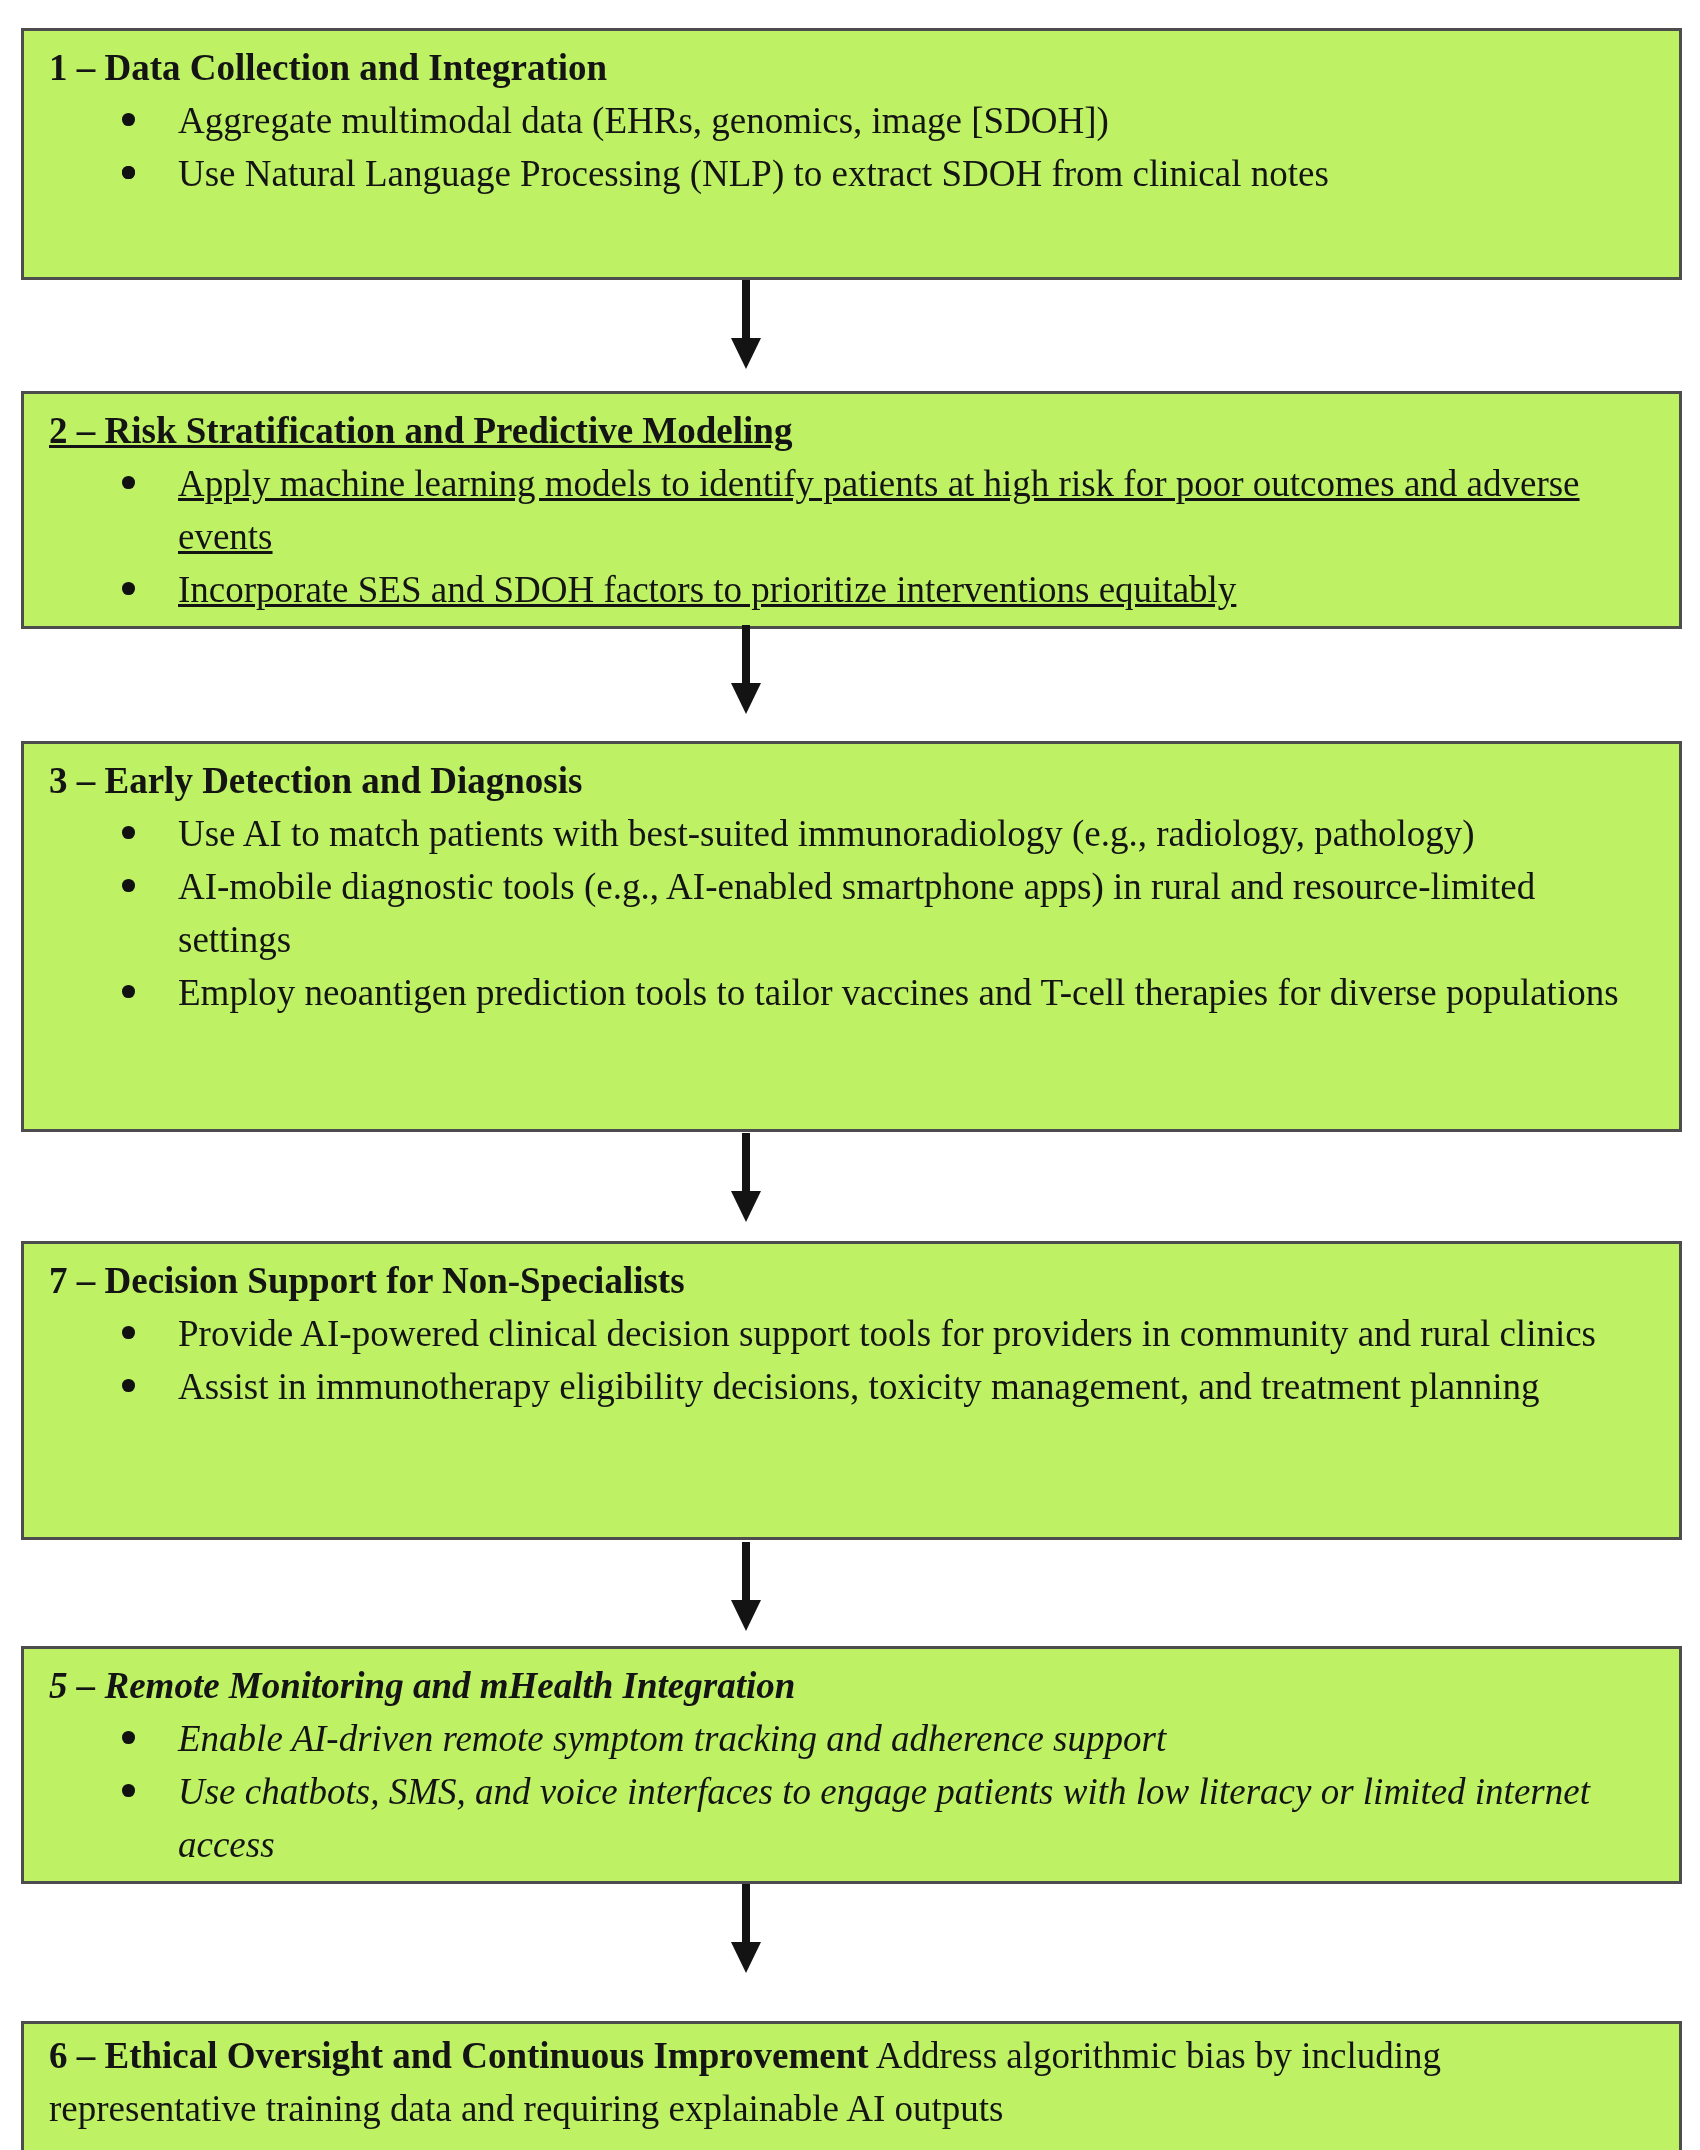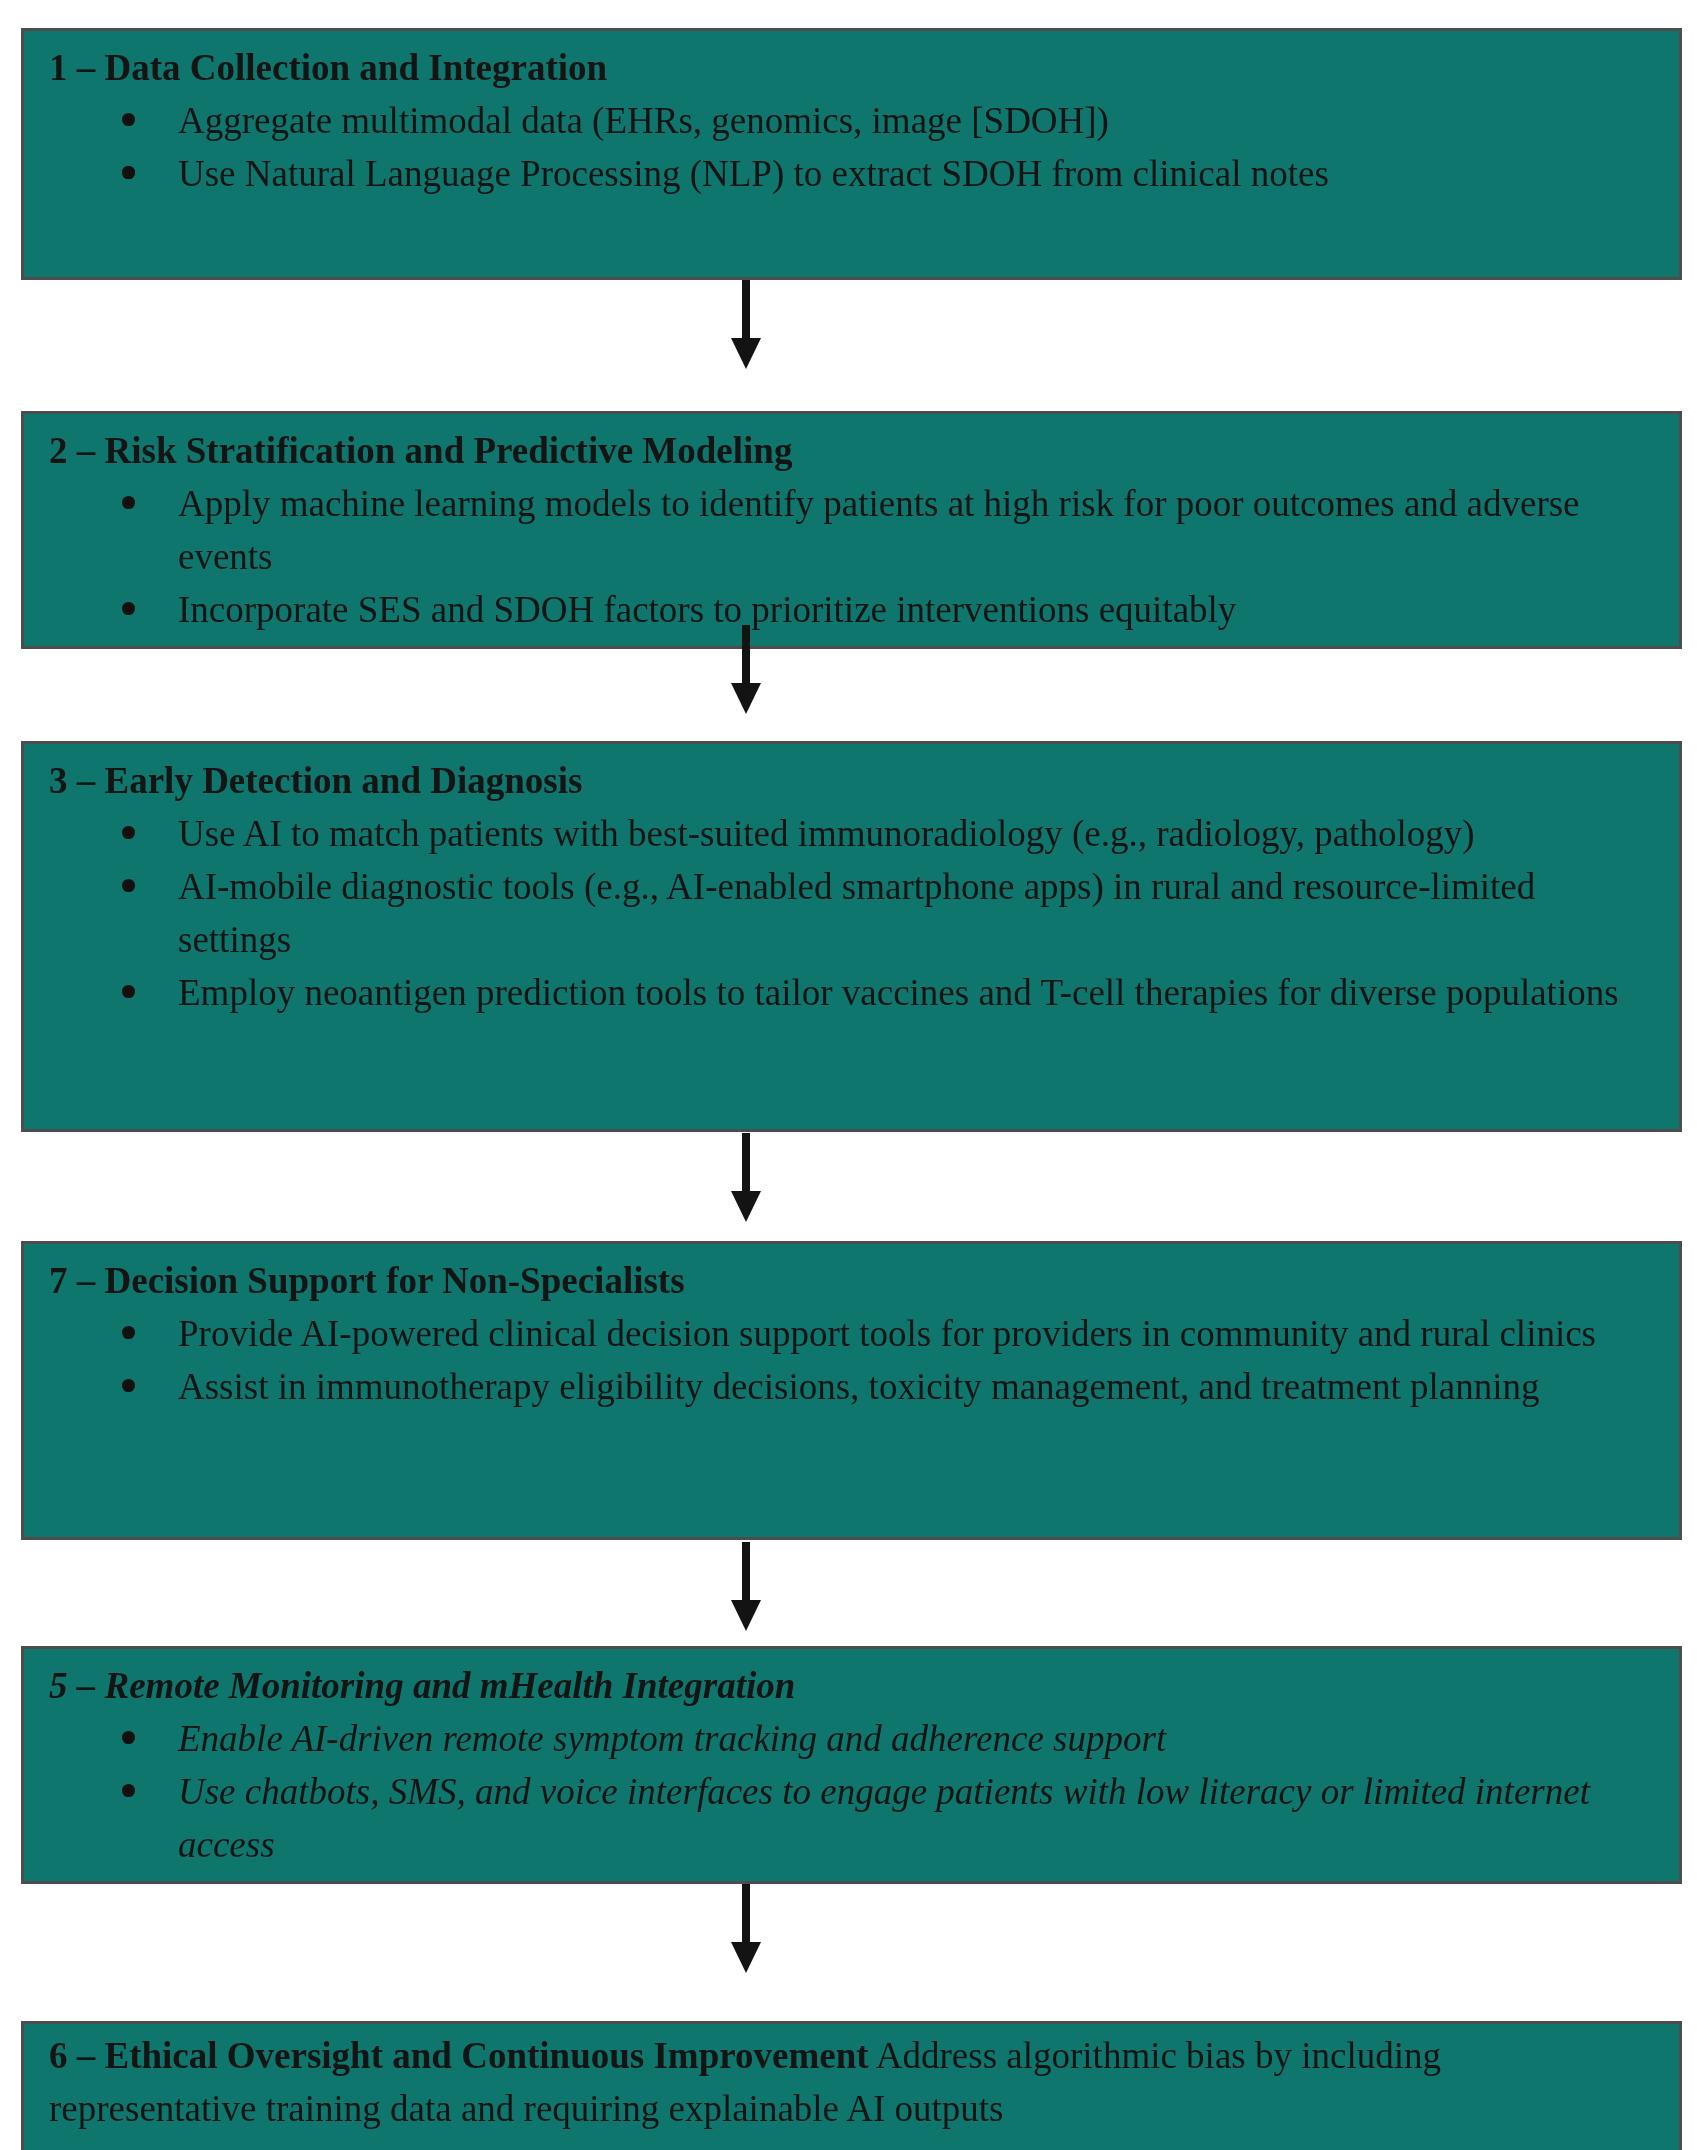--- a/index.html
+++ b/index.html
@@ -14,21 +14,21 @@
     font-family: "Liberation Serif", "DejaVu Serif", serif;
     color: #141414;
     overflow: hidden;
   }
   .box {
     position: absolute;
     left: 21px;
     width: 1661px;
     box-sizing: border-box;
     border: 3.5px solid #4d4d4d;
-    background: #0f766e;
+    background: #bef264;
     padding: 9.8px 23px 9.8px 25px;
     font-size: 37px;
     line-height: 53px;
   }
   .title { font-weight: bold; }
   .title-inline { font-weight: bold; }
   .bullet { position: relative; padding-left: 129px; }
   .dot {
     position: absolute;
     left: 73px;
@@ -47,21 +47,21 @@
   }
   .shaft { width: 8px; height: 59px; background: #131313; }
   .head {
     width: 0; height: 0;
     border-left: 15.5px solid transparent;
     border-right: 15.5px solid transparent;
     border-top: 31px solid #131313;
     margin-top: -0.6px;
   }
   .b1 { top: 28px;   min-height: 252px; }
-  .b2 { top: 411px;  min-height: 233px; }
+  .b2 { top: 391px;  min-height: 233px; text-decoration: underline; }
   .b3 { top: 741px; min-height: 391px; }
   .b4 { top: 1241px; min-height: 299px; }
   .b5 { top: 1646px; min-height: 231px; font-style: italic; }
   .b6 { top: 2021px; min-height: 104px; padding-top: 4.6px; padding-bottom: 15px; }
   .a1 { top: 280px; }
   .a2 { top: 625px; }
   .a3 { top: 1133px; }
   .a4 { top: 1542px; }
   .a5 { top: 1884px; }
   .p6 { margin: 0; }

